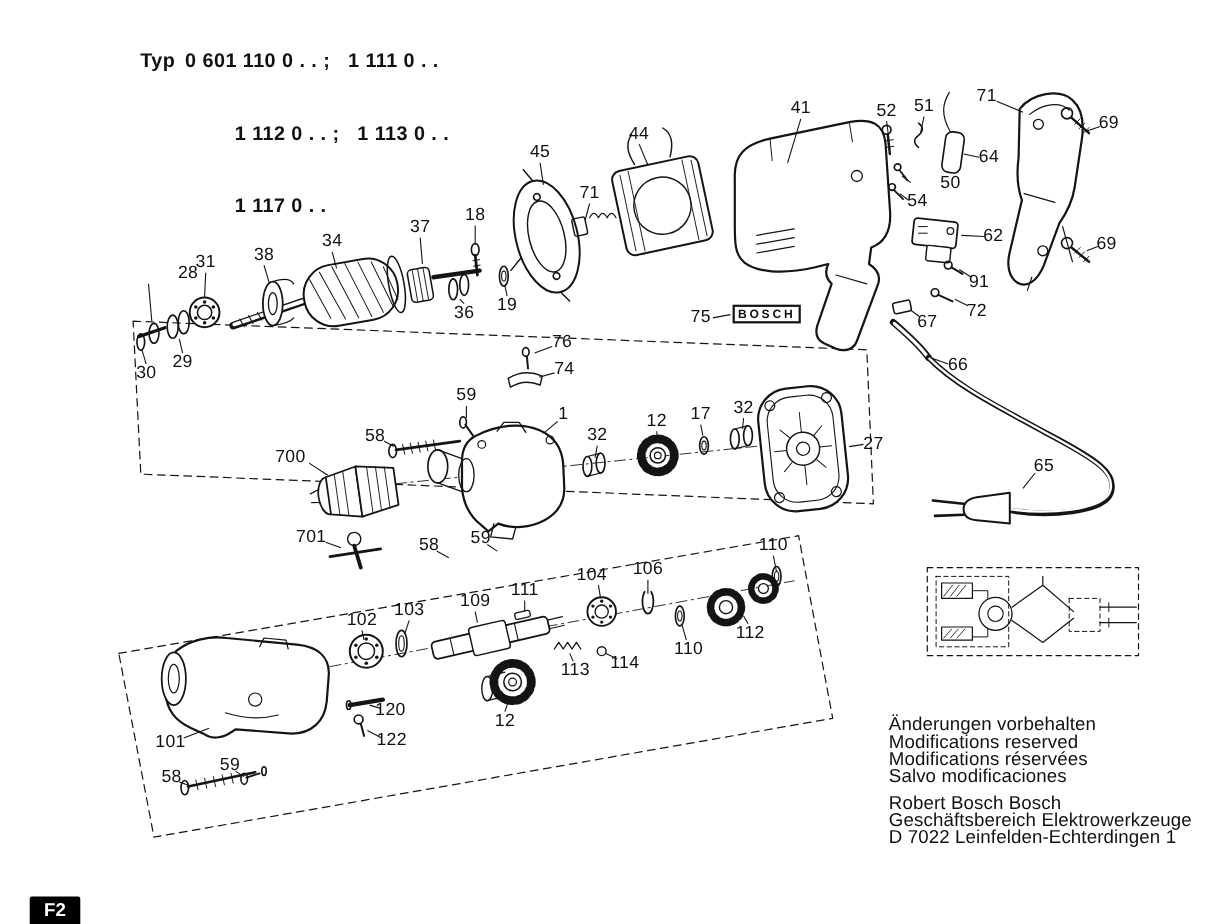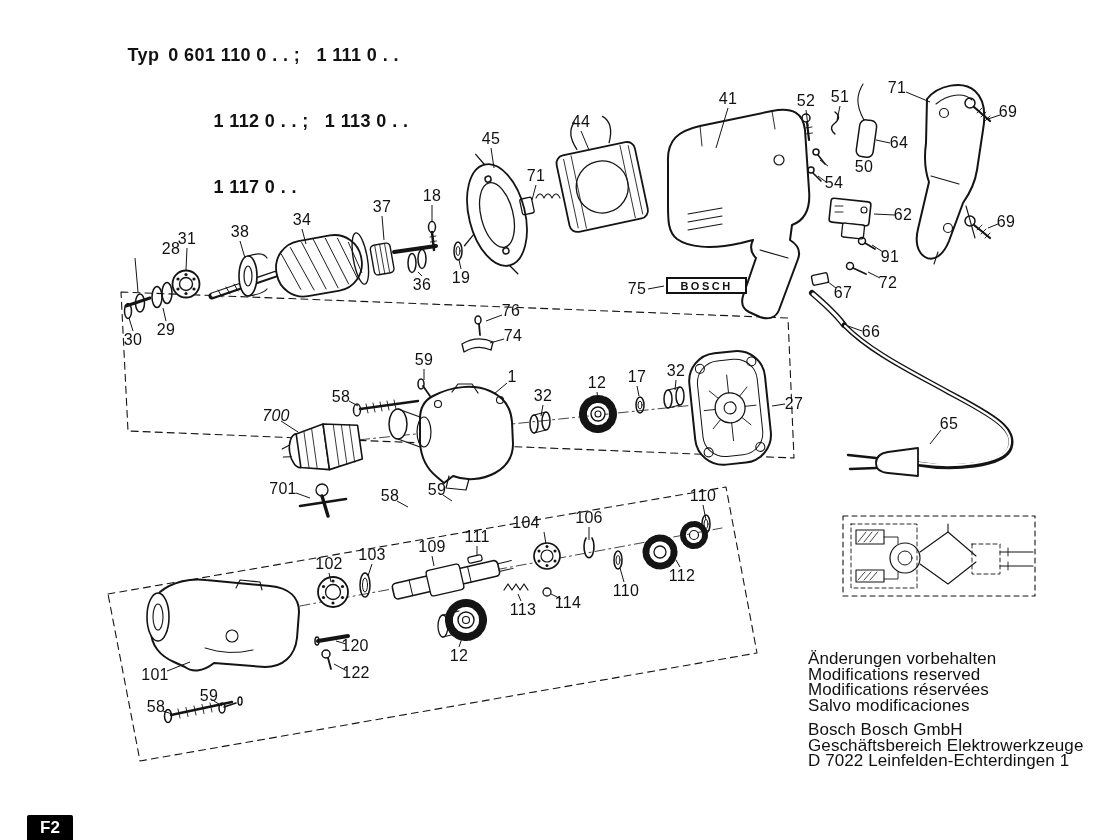--- a/index.html
+++ b/index.html
@@ -6,21 +6,21 @@
   html,body{background:#e9e9e5}
   body{font-family:"Liberation Sans", sans-serif;}
   .page{position:relative;width:1102px;height:840px;background:#ffffff;color:#111;overflow:hidden;margin:0 auto}
   .typ-block{position:absolute;left:95px;top:22px;font-weight:bold;font-size:18px;letter-spacing:.4px;line-height:22px}
   .typ-row{white-space:pre}
   .typ-row.indent{padding-left:86px}
   .typ{margin-right:9px}
   .stand{font-weight:normal;font-size:13.5px;margin-top:5px;letter-spacing:.2px}
   svg.layer{position:absolute;left:0;top:0;pointer-events:none}
   .callout{position:absolute;transform:translate(-50%,-50%);font-size:16px;line-height:1;color:#111;letter-spacing:.3px;white-space:nowrap}
-  .nameplate{position:absolute;left:666px;top:277px;width:81px;height:17px;border:2px solid #111;background:#fff;display:flex;align-items:center;justify-content:center;font-size:11px;font-weight:bold;letter-spacing:2.5px}
+  .nameplate{position:absolute;left:666px;top:277px;width:62px;height:17px;border:2px solid #111;background:#fff;display:flex;align-items:center;justify-content:center;font-size:11px;font-weight:bold;letter-spacing:2.5px}
   .legal{position:absolute;left:808px;top:651px;font-size:17px;line-height:15.5px;letter-spacing:.1px}
   .legal .company{margin-top:9px}
   .page-marker{position:absolute;left:27px;top:815px;width:46px;height:30px;background:#000;color:#fff;font-weight:bold;font-size:17px;display:flex;align-items:flex-start;justify-content:center;padding-top:3px;border-radius:2px}
 </style>
 </head>
 <body>
 
 <div class="page">
 
   <header class="typ-block">
@@ -462,32 +462,32 @@
       <span class="callout" style="left: 461px; top: 278px;">19</span>
       <span class="callout" style="left: 637px; top: 289px;">75</span>
       <span class="callout" style="left: 843px; top: 293px;">67</span>
       <span class="callout" style="left: 888px; top: 283px;">72</span>
       <span class="callout" style="left: 871px; top: 332px;">66</span>
       <span class="callout" style="left: 511px; top: 311px;">76</span>
       <span class="callout" style="left: 513px; top: 336px;">74</span>
       <span class="callout" style="left: 424px; top: 360px;">59</span>
       <span class="callout" style="left: 341px; top: 397px;">58</span>
       <span class="callout" style="left: 512px; top: 377px;">1</span>
-      <span class="callout" style="left: 276px; top: 416px; font-style: italic;">700</span>
+      <span class="callout" style="left: 264px; top: 416px;">700</span>
       <span class="callout" style="left: 543px; top: 396px;">32</span>
       <span class="callout" style="left: 597px; top: 383px;">12</span>
       <span class="callout" style="left: 637px; top: 377px;">17</span>
       <span class="callout" style="left: 676px; top: 371px;">32</span>
       <span class="callout" style="left: 794px; top: 404px;">27</span>
       <span class="callout" style="left: 949px; top: 424px;">65</span>
       <span class="callout" style="left: 283px; top: 489px;">701</span>
       <span class="callout" style="left: 390px; top: 496px;">58</span>
       <span class="callout" style="left: 437px; top: 490px;">59</span>
       <span class="callout" style="left: 703px; top: 496px;">110</span>
-      <span class="callout" style="left: 526px; top: 523px;">104</span>
+      <span class="callout" style="left: 538px; top: 523px;">104</span>
       <span class="callout" style="left: 589px; top: 518px;">106</span>
       <span class="callout" style="left: 477px; top: 537px;">111</span>
       <span class="callout" style="left: 432px; top: 547px;">109</span>
       <span class="callout" style="left: 372px; top: 555px;">103</span>
       <span class="callout" style="left: 329px; top: 564px;">102</span>
       <span class="callout" style="left: 626px; top: 591px;">110</span>
       <span class="callout" style="left: 682px; top: 576px;">112</span>
       <span class="callout" style="left: 523px; top: 610px;">113</span>
       <span class="callout" style="left: 568px; top: 603px;">114</span>
       <span class="callout" style="left: 459px; top: 656px;">12</span>
@@ -497,21 +497,21 @@
       <span class="callout" style="left: 209px; top: 696px;">59</span>
       <span class="callout" style="left: 156px; top: 707px;">58</span>
     </div>
 
   <aside class="legal">
     <div>Änderungen vorbehalten</div>
     <div>Modifications reserved</div>
     <div>Modifications réservées</div>
     <div>Salvo modificaciones</div>
     <div class="company">
-      <div>Bosch Bosch GmbH</div>
+      <div>Robert Bosch Bosch</div>
       <div>Geschäftsbereich Elektrowerkzeuge</div>
       <div>D 7022 Leinfelden-Echterdingen 1</div>
     </div>
   </aside>
 
   <div class="page-marker">
     <span>F2</span>
   </div>
 
 </div>

